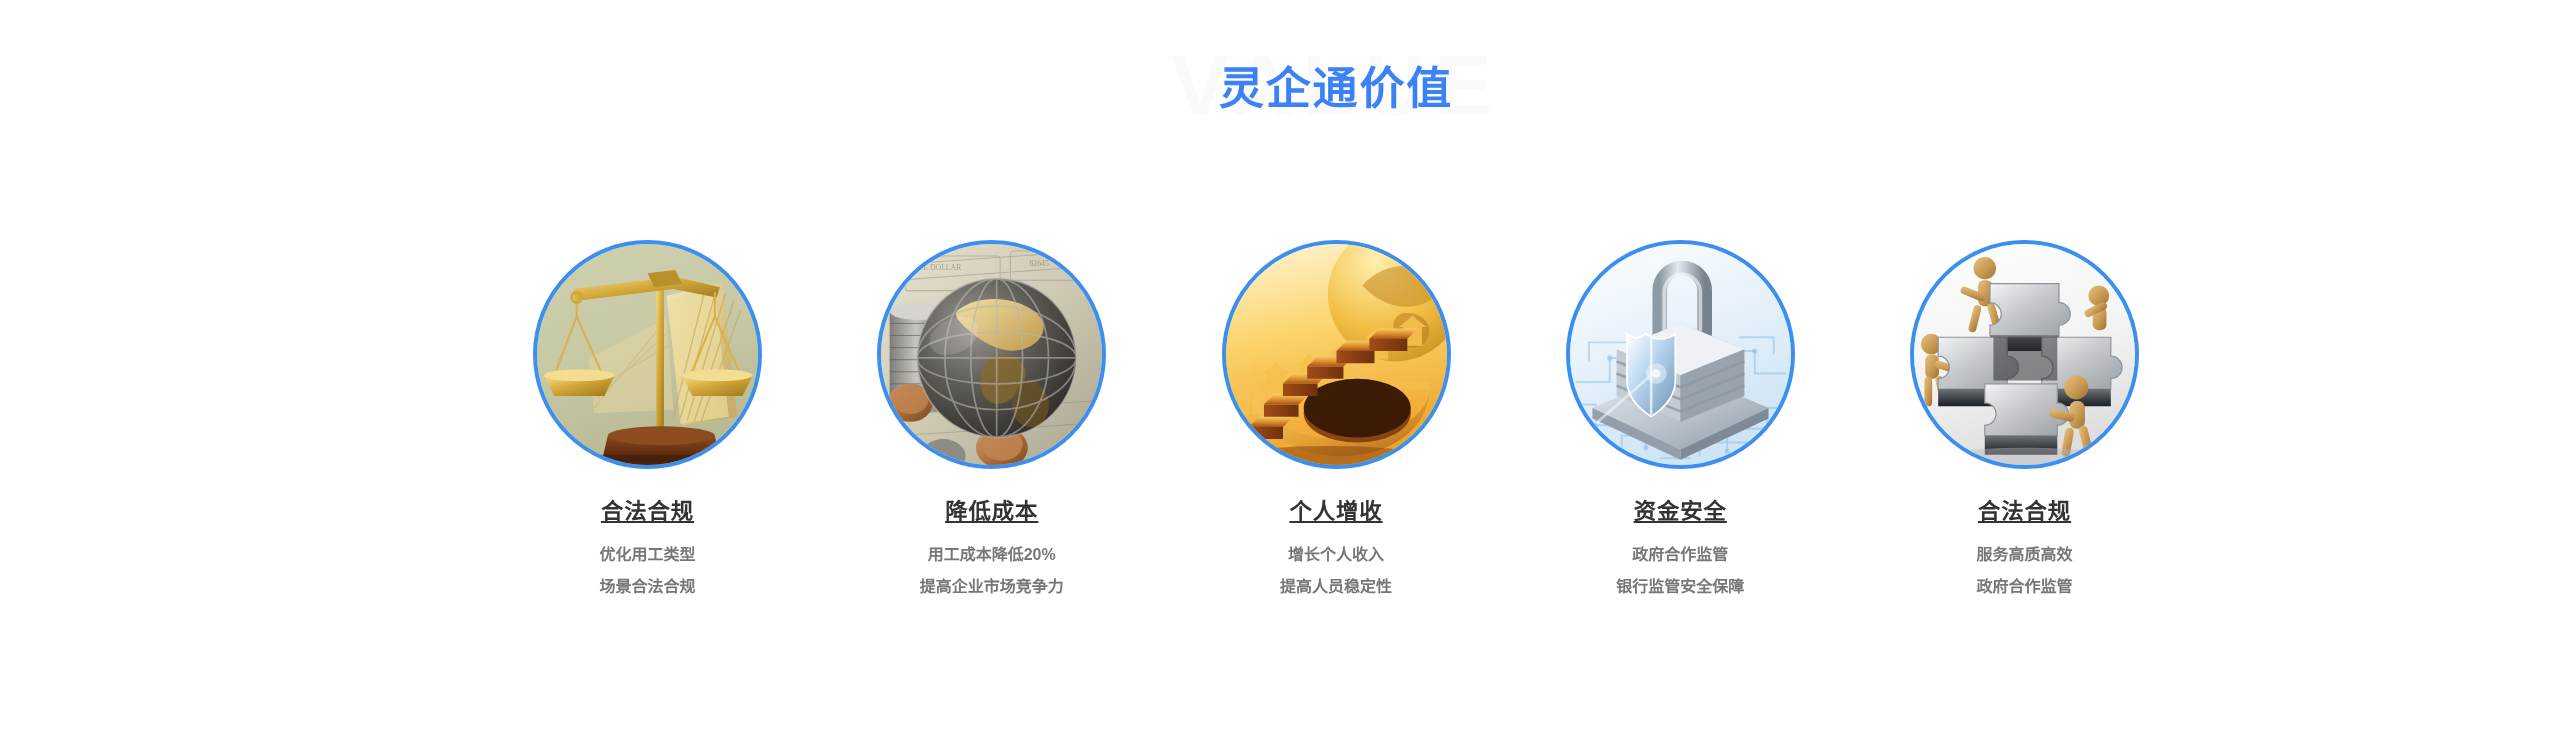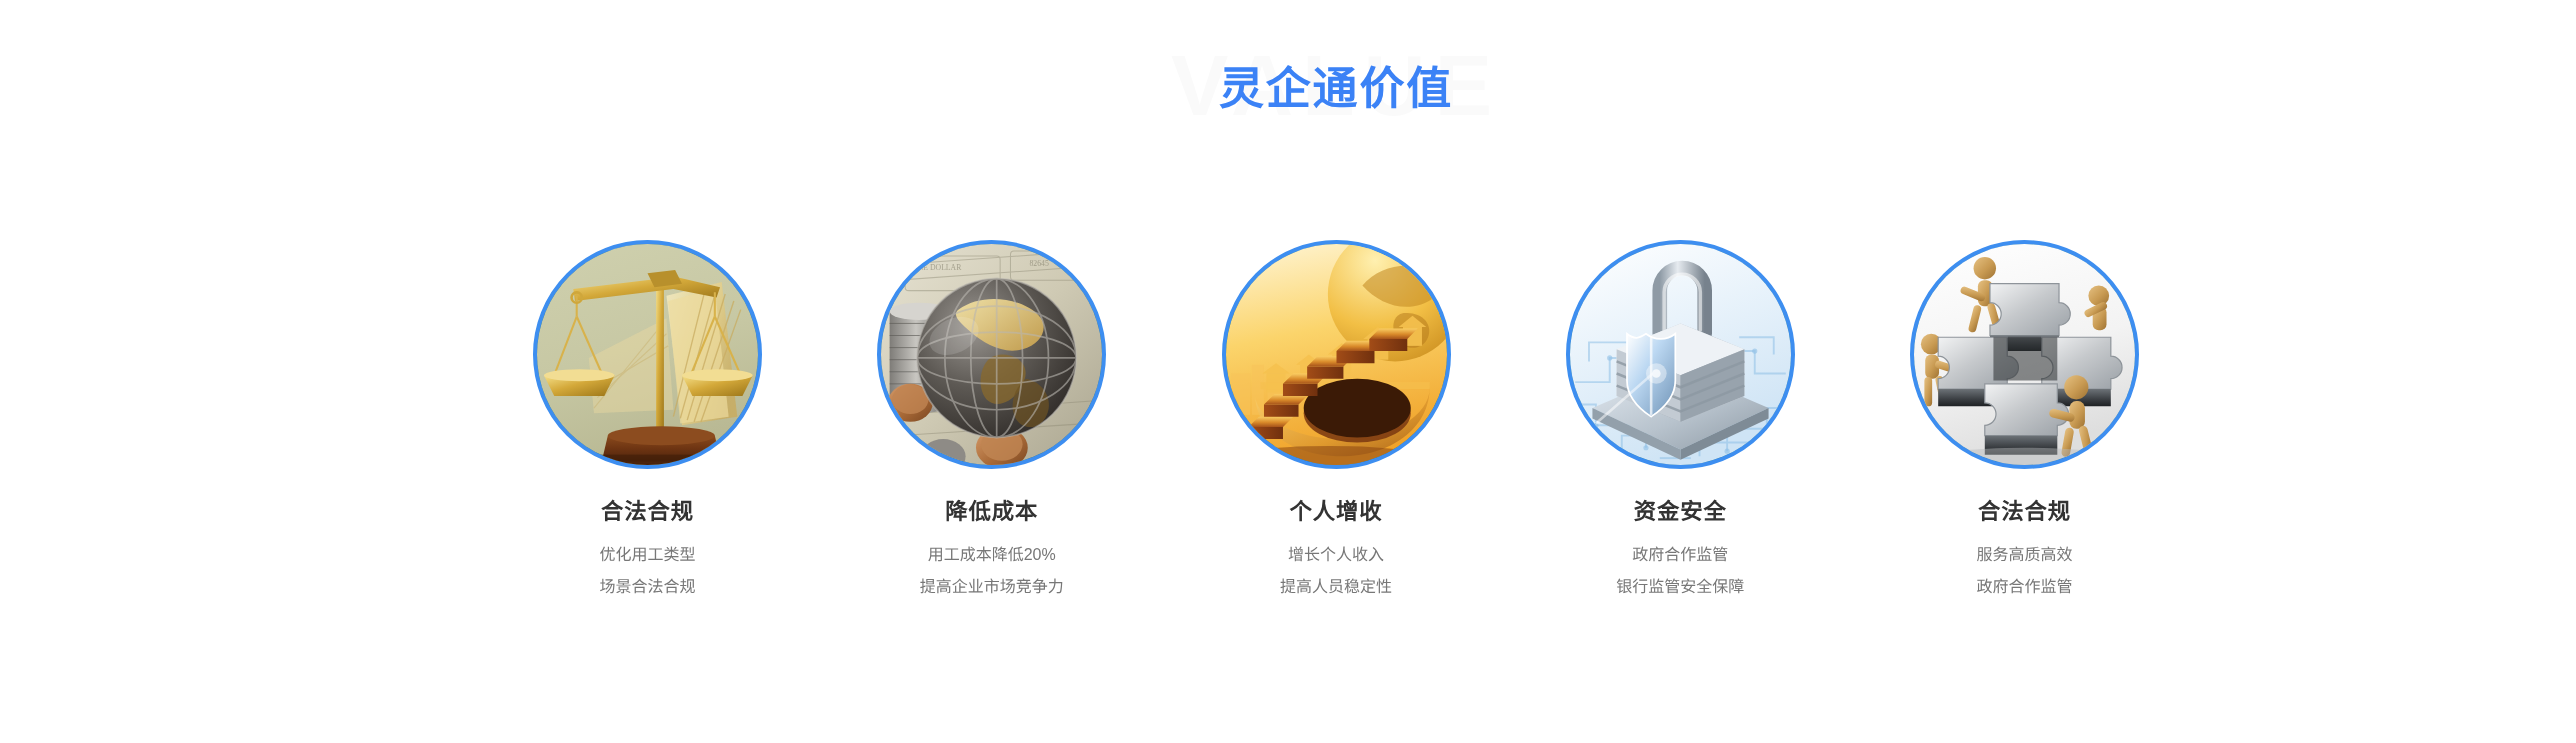--- a/index.html
+++ b/index.html
@@ -90,57 +90,59 @@
     align-items: center;
   }
 
   .card-media {
     position: relative;
     width: 229px;
     height: 229px;
     border-radius: 50%;
     border: 4.5px solid #3d8ef0;
     overflow: hidden;
-    background: #0369a1;
+    background: #5eead4;
     flex: none;
   }
 
   .card-art {
     position: absolute;
     inset: 0;
     width: 100%;
     height: 100%;
     display: block;
   }
 
   .card-title {
     margin-top: 32px;
     font-size: 22.4px;
     font-weight: 700;
     color: #333333;
     letter-spacing: 0.9px;
     line-height: 1;
     text-align: center;
     white-space: nowrap;
+    text-decoration: underline;
   }
 
   .card-lines {
     margin-top: 21.5px;
     display: flex;
     flex-direction: column;
     align-items: center;
     gap: 11.6px;
   }
 
   .card-line {
     font-size: 16px;
     color: #777777;
     line-height: 1.25;
     text-align: center;
     white-space: nowrap;
+    font-weight: bold;
   }
 </style>
 </head>
 <body>
 
 <div class="page">
 
   <div class="title-block">
     <div class="title-stack">
       <div class="title-watermark">VALUE</div>

